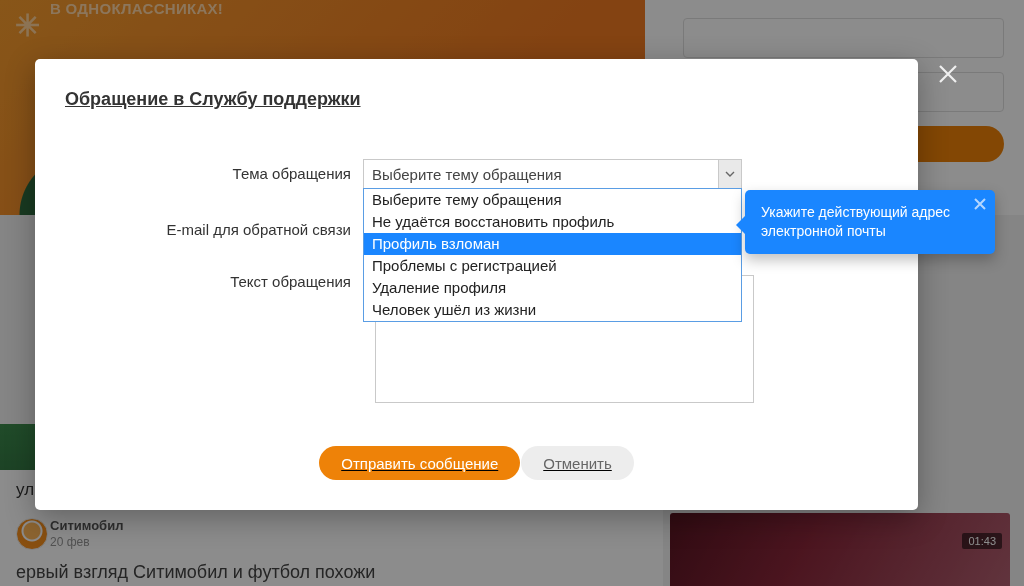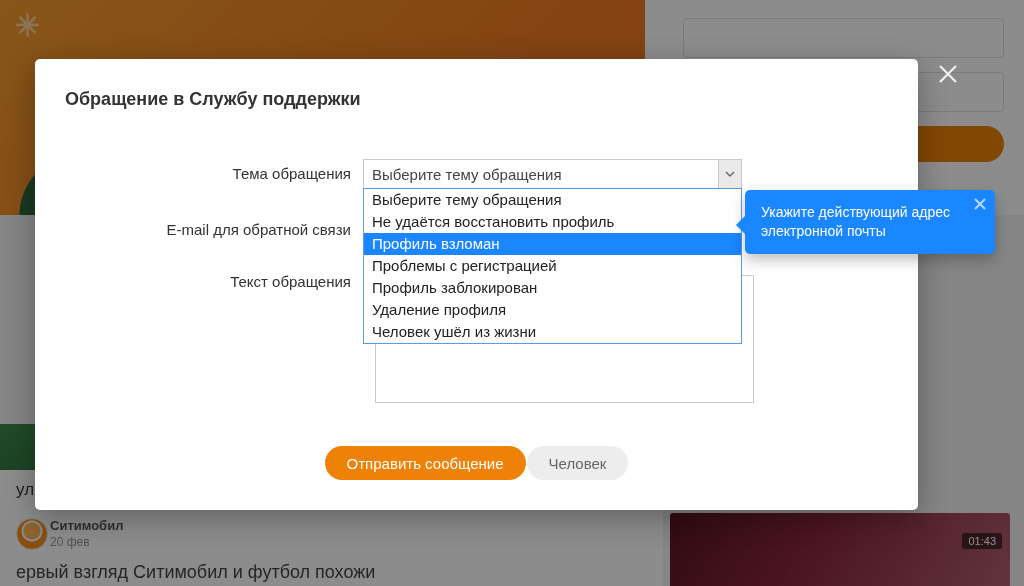--- a/index.html
+++ b/index.html
@@ -102,20 +102,21 @@
     box-shadow:0 8px 30px rgba(0,0,0,.3);
   }
   .modal .close {
     position:absolute; right:-42px; top:3px;
     width:24px; height:24px; cursor:pointer;
   }
   .modal .close svg{stroke:#f0f0f0; stroke-width:2.2;}
   .modal-title{
     font-size:18px; font-weight:bold; color:#333;
     padding:30px 0 0 30px;
+    text-decoration:underline;
   }
   .form{
     position:absolute; left:0; top:100px; right:0;
   }
   .row{
     display:flex; align-items:flex-start; margin-bottom:22px;
   }
   .lbl{
     width:328px; text-align:right; padding-right:12px;
     font-size:15px; color:#333; line-height:30px;
@@ -140,21 +141,21 @@
   .dropdown .opt{
     padding:1px 8px; font-size:15px; line-height:20px; color:#222;
   }
   .dropdown .opt.hover{ background:#1a86ff; color:#fff; }
   .textarea-box{
     position:absolute; left:340px; top:116px;
     width:377px; height:126px; border:1px solid #c9c9c9;
   }
   .buttons{
     position:absolute; left:0; right:0; bottom:30px;
-    display:flex; justify-content:center; gap:1px;
+    display:flex; justify-content:center; gap:1px;text-decoration:underline;
   }
   .btn{
     height:34px; border-radius:17px; padding:0 22px;
     font-size:15px; display:flex; align-items:center; justify-content:center;
     cursor:pointer; user-select:none;
   }
   .btn.primary{ background:#ee8208; color:#fff; }
   .btn.secondary{ background:#ededed; color:#666; }
 
   
@@ -177,20 +178,21 @@
   .tooltip .tclose{
     position:absolute; right:8px; top:7px; width:14px; height:14px; cursor:pointer; opacity:.85;
   }
 </style>
 </head>
 <body>
 
 <div class="bg">
   <div class="bg-banner">
     <div class="ok-logo">✳</div>
+    <div class="banner-text">В ОДНОКЛАССНИКАХ!</div>
     <div class="bg-banner-trees"></div>
   </div>
   <div class="bg-ground"></div>
   <div class="bg-divider"></div>
   <div class="bg-right">
     <div class="field-box"></div>
     <div class="field-box"></div>
     <div class="orange-bar"></div>
   </div>
 
@@ -234,41 +236,40 @@
             <svg viewBox="0 0 10 10">
                 <path d="M1 3 L5 7 L9 3" fill="none" stroke="#666" stroke-width="1.4"></path>
               </svg>
           </span>
         </div>
         <div class="dropdown" id="dropdown">
             <div class="opt">Выберите тему обращения</div>
             <div class="opt">Не удаётся восстановить профиль</div>
             <div class="opt hover">Профиль взломан</div>
             <div class="opt">Проблемы с регистрацией</div>
-            <div class="opt">Профиль заблокирован</div>
             <div class="opt">Удаление профиля</div>
             <div class="opt">Человек ушёл из жизни</div>
           </div>
       </div>
     </div>
 
     <div class="row" style="margin-top:26px">
       <div class="lbl">E-mail для обратной связи</div>
     </div>
 
     <div class="row" style="margin-top:6px">
       <div class="lbl">Текст обращения</div>
     </div>
 
     <div class="textarea-box"></div>
   </div>
 
   <div class="buttons">
     <div class="btn primary">Отправить сообщение</div>
-    <div class="btn secondary">Человек</div>
+    <div class="btn secondary">Отменить</div>
   </div>
 </div>
 
 <div class="tooltip">
   <span>Укажите действующий адрес электронной почты</span>
   <span class="tclose">
     <svg viewBox="0 0 14 14">
         <path d="M2 2 L12 12 M12 2 L2 12" stroke="#cfe5ff" stroke-width="2"></path>
       </svg>
   </span>

